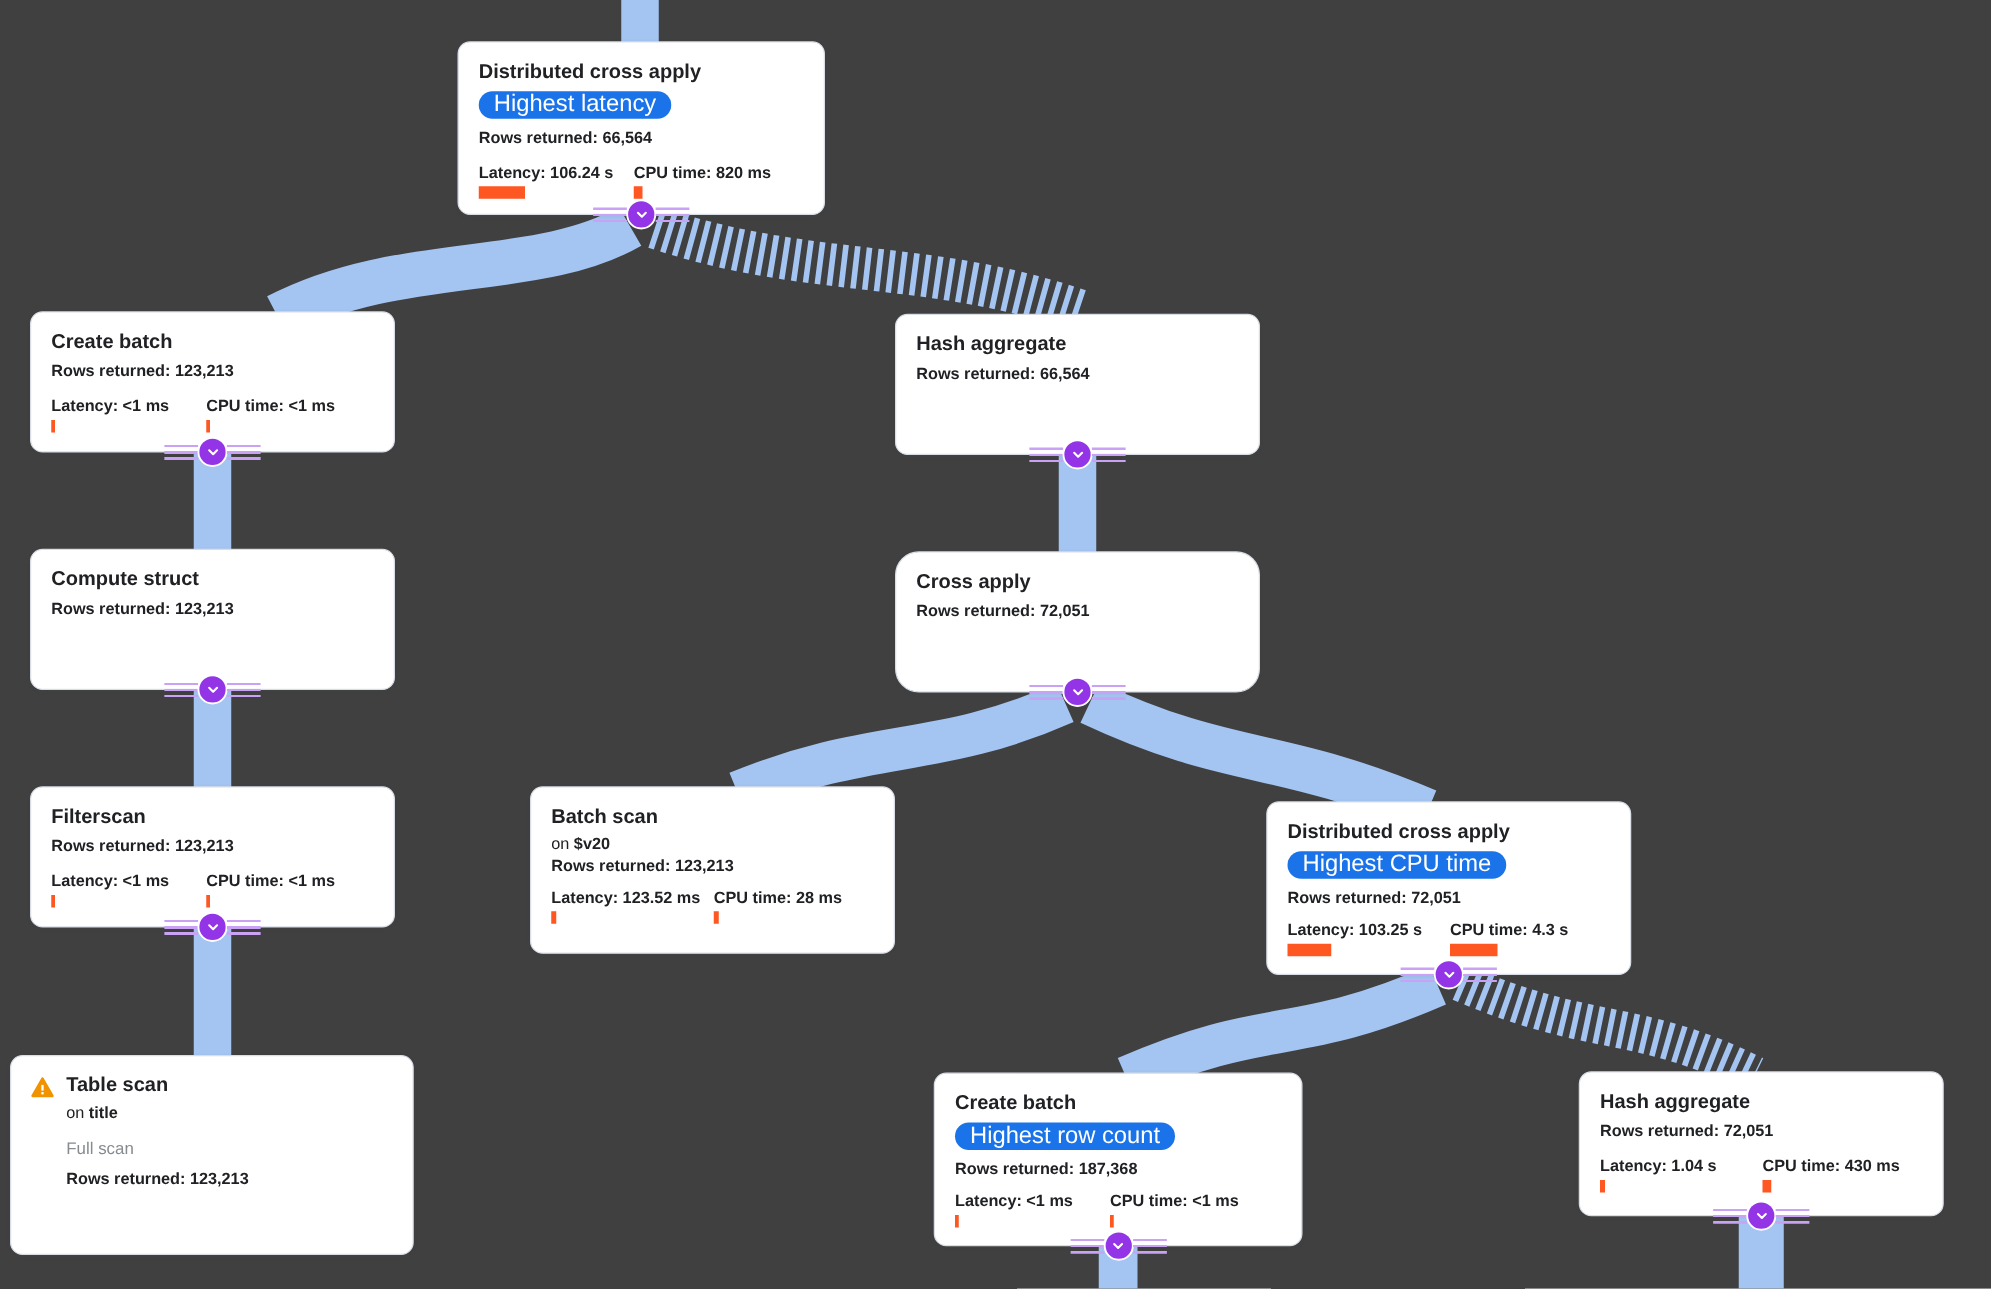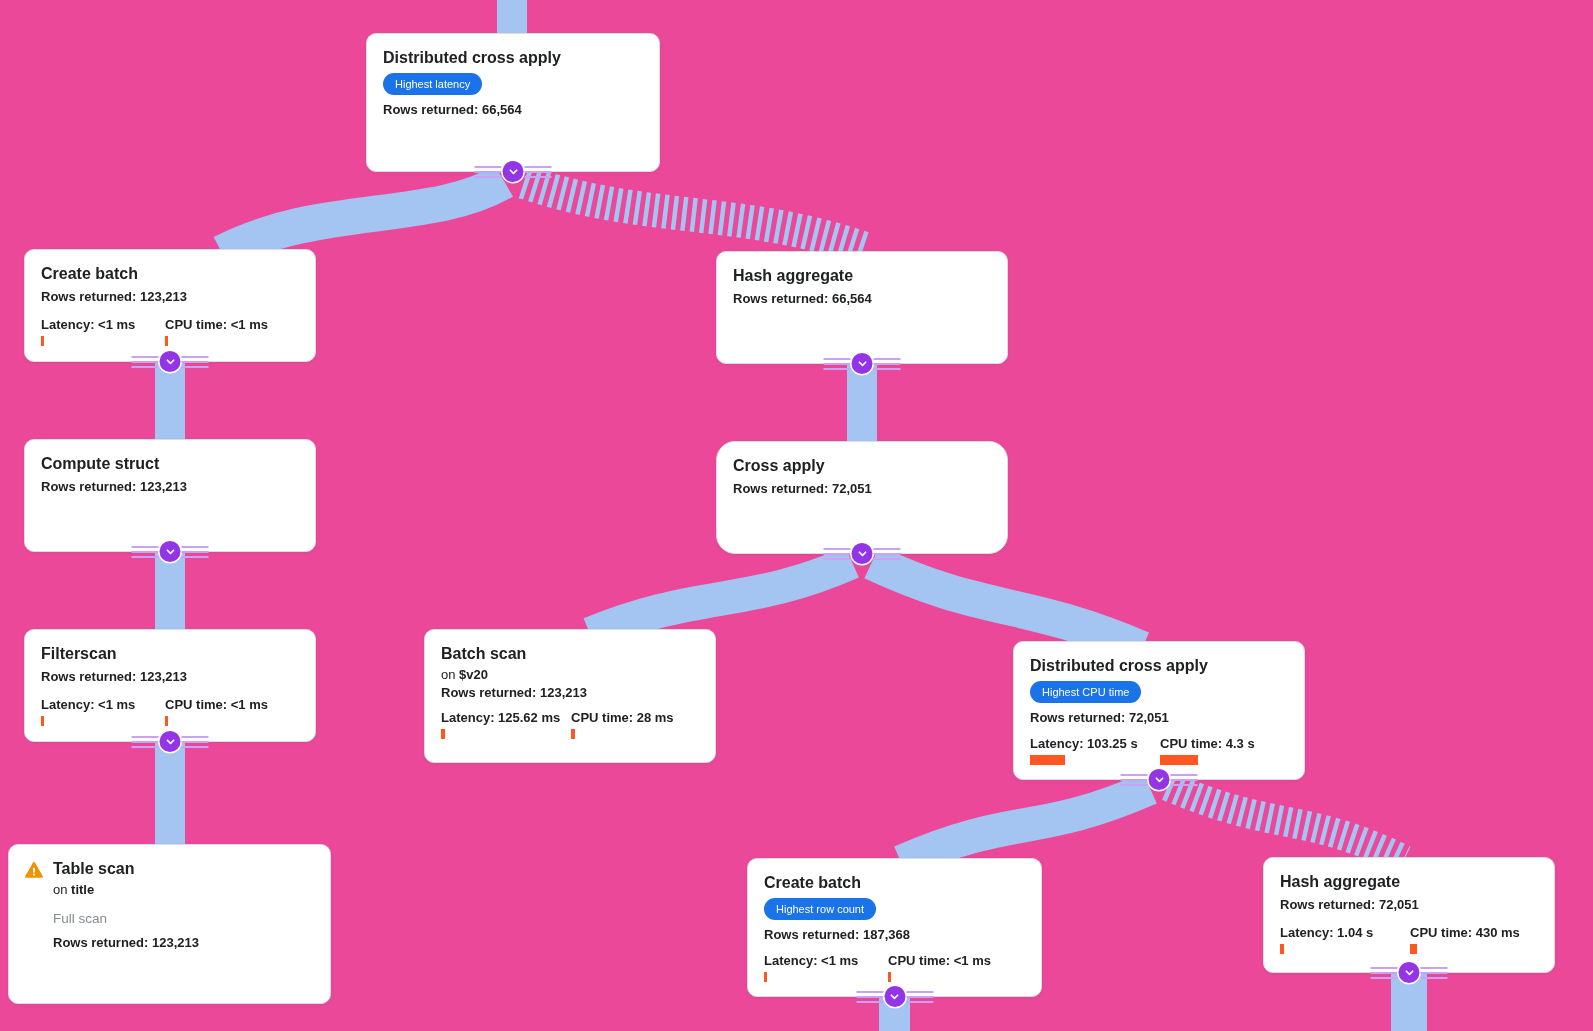--- a/index.html
+++ b/index.html
@@ -1,29 +1,29 @@
 <!DOCTYPE html>
 <html><head>
 <meta charset="utf-8">
 <style>
   html,body{margin:0;padding:0;background:#f4f6f9;font-family:"Liberation Sans",sans-serif;}
-  .stage{position:relative;width:1593px;height:1031px;overflow:hidden;background:#ec4899;}
+  .stage{position:relative;width:1593px;height:1031px;overflow:hidden;background:#404040;}
 
   
   svg.edges{position:absolute;left:0;top:0;z-index:0;}
   .edge-solid{fill:none;stroke:#a4c4f2;}
   .edge-striped{fill:none;stroke:#a4c4f2;stroke-dasharray:4.5 5;}
   .band{fill:#a4c4f2;}
 
   
   .card{position:absolute;background:#ffffff;border:1px solid #d9dee6;border-radius:10px;
         box-shadow:0 1px 3px rgba(60,64,67,.10);z-index:1;box-sizing:border-box;}
   .title{margin:13px 16px 0;font-size:16px;font-weight:bold;color:#202124;line-height:21px;}
   .badge{display:inline-block;margin:5px 0 0 16px;background:#1a73e8;color:#ffffff;
-         font-size:11px;line-height:16px;padding:3px 12px;border-radius:13px;}
+         font-size:19px;line-height:16px;padding:3px 12px;border-radius:13px;}
   .rows{margin:5px 16px 0;font-size:13px;font-weight:bold;color:#202124;}
   .badge + .rows{margin-top:7px;}
   .subline{margin:3px 16px 0;font-size:13px;color:#202124;}
   .subline .sv{font-weight:bold;}
   .subline.gray{color:#868b90;font-size:13.5px;margin-top:14px;}
   .metric-row{display:flex;margin:13px 16px 0;}
   .metric{width:124px;white-space:nowrap;}
   .mlabel{font-size:13px;font-weight:bold;color:#202124;}
   .bar{height:10px;background:#ff5722;margin-top:4px;}
 
@@ -73,20 +73,30 @@
     <path class="edge-solid" stroke-width="34" d="M 852,562 C 748,608 700,589 590,634"></path>
     <path class="edge-solid" stroke-width="36" d="M 872,562 C 985,615 1022,598 1142,649"></path>
     <path class="edge-solid" stroke-width="34" d="M 1150,788 C 1035,838 1016,812 901,862"></path>
     <path class="edge-striped" stroke-width="30" d="M 1168,786 C 1275,832 1306,812 1404,860"></path>
   </svg>
 
   <div class="card n-dca-top">
     <div class="title">Distributed cross apply</div>
     <div class="badge">Highest latency</div>
     <div class="rows">Rows returned: 66,564</div>
+    <div class="metric-row">
+      <div class="metric">
+        <div class="mlabel">Latency: 106.24 s</div>
+        <div class="bar" style="width: 37px;"></div>
+      </div>
+      <div class="metric">
+        <div class="mlabel">CPU time: 820 ms</div>
+        <div class="bar" style="width: 7px;"></div>
+      </div>
+    </div>
     <div class="connector">
       <span class="conn-stripes"></span>
       <span class="conn-circle">
         <svg width="14" height="14" viewBox="0 0 20 20">
             <path d="M5.5 7.5 L10 12 L14.5 7.5" stroke="#fff" stroke-width="2.4" fill="none" stroke-linecap="round" stroke-linejoin="round"></path>
           </svg>
       </span>
       <span class="conn-stripes"></span>
     </div>
   </div>
@@ -200,21 +210,21 @@
   </div>
 
   <div class="card n-batch-scan">
     <div class="title">Batch scan</div>
     <div class="subline">
       <span>on</span>&nbsp;<span class="sv">$v20</span>
     </div>
     <div class="rows" style="margin-top:3px;">Rows returned: 123,213</div>
     <div class="metric-row" style="margin-top:10px;">
       <div class="metric" style="width:130px;">
-        <div class="mlabel">Latency: 125.62 ms</div>
+        <div class="mlabel">Latency: 123.52 ms</div>
         <div class="bar" style="width: 4px;"></div>
       </div>
       <div class="metric">
         <div class="mlabel">CPU time: 28 ms</div>
         <div class="bar" style="width: 4px;"></div>
       </div>
     </div>
   </div>
 
   <div class="card n-dca-2">

